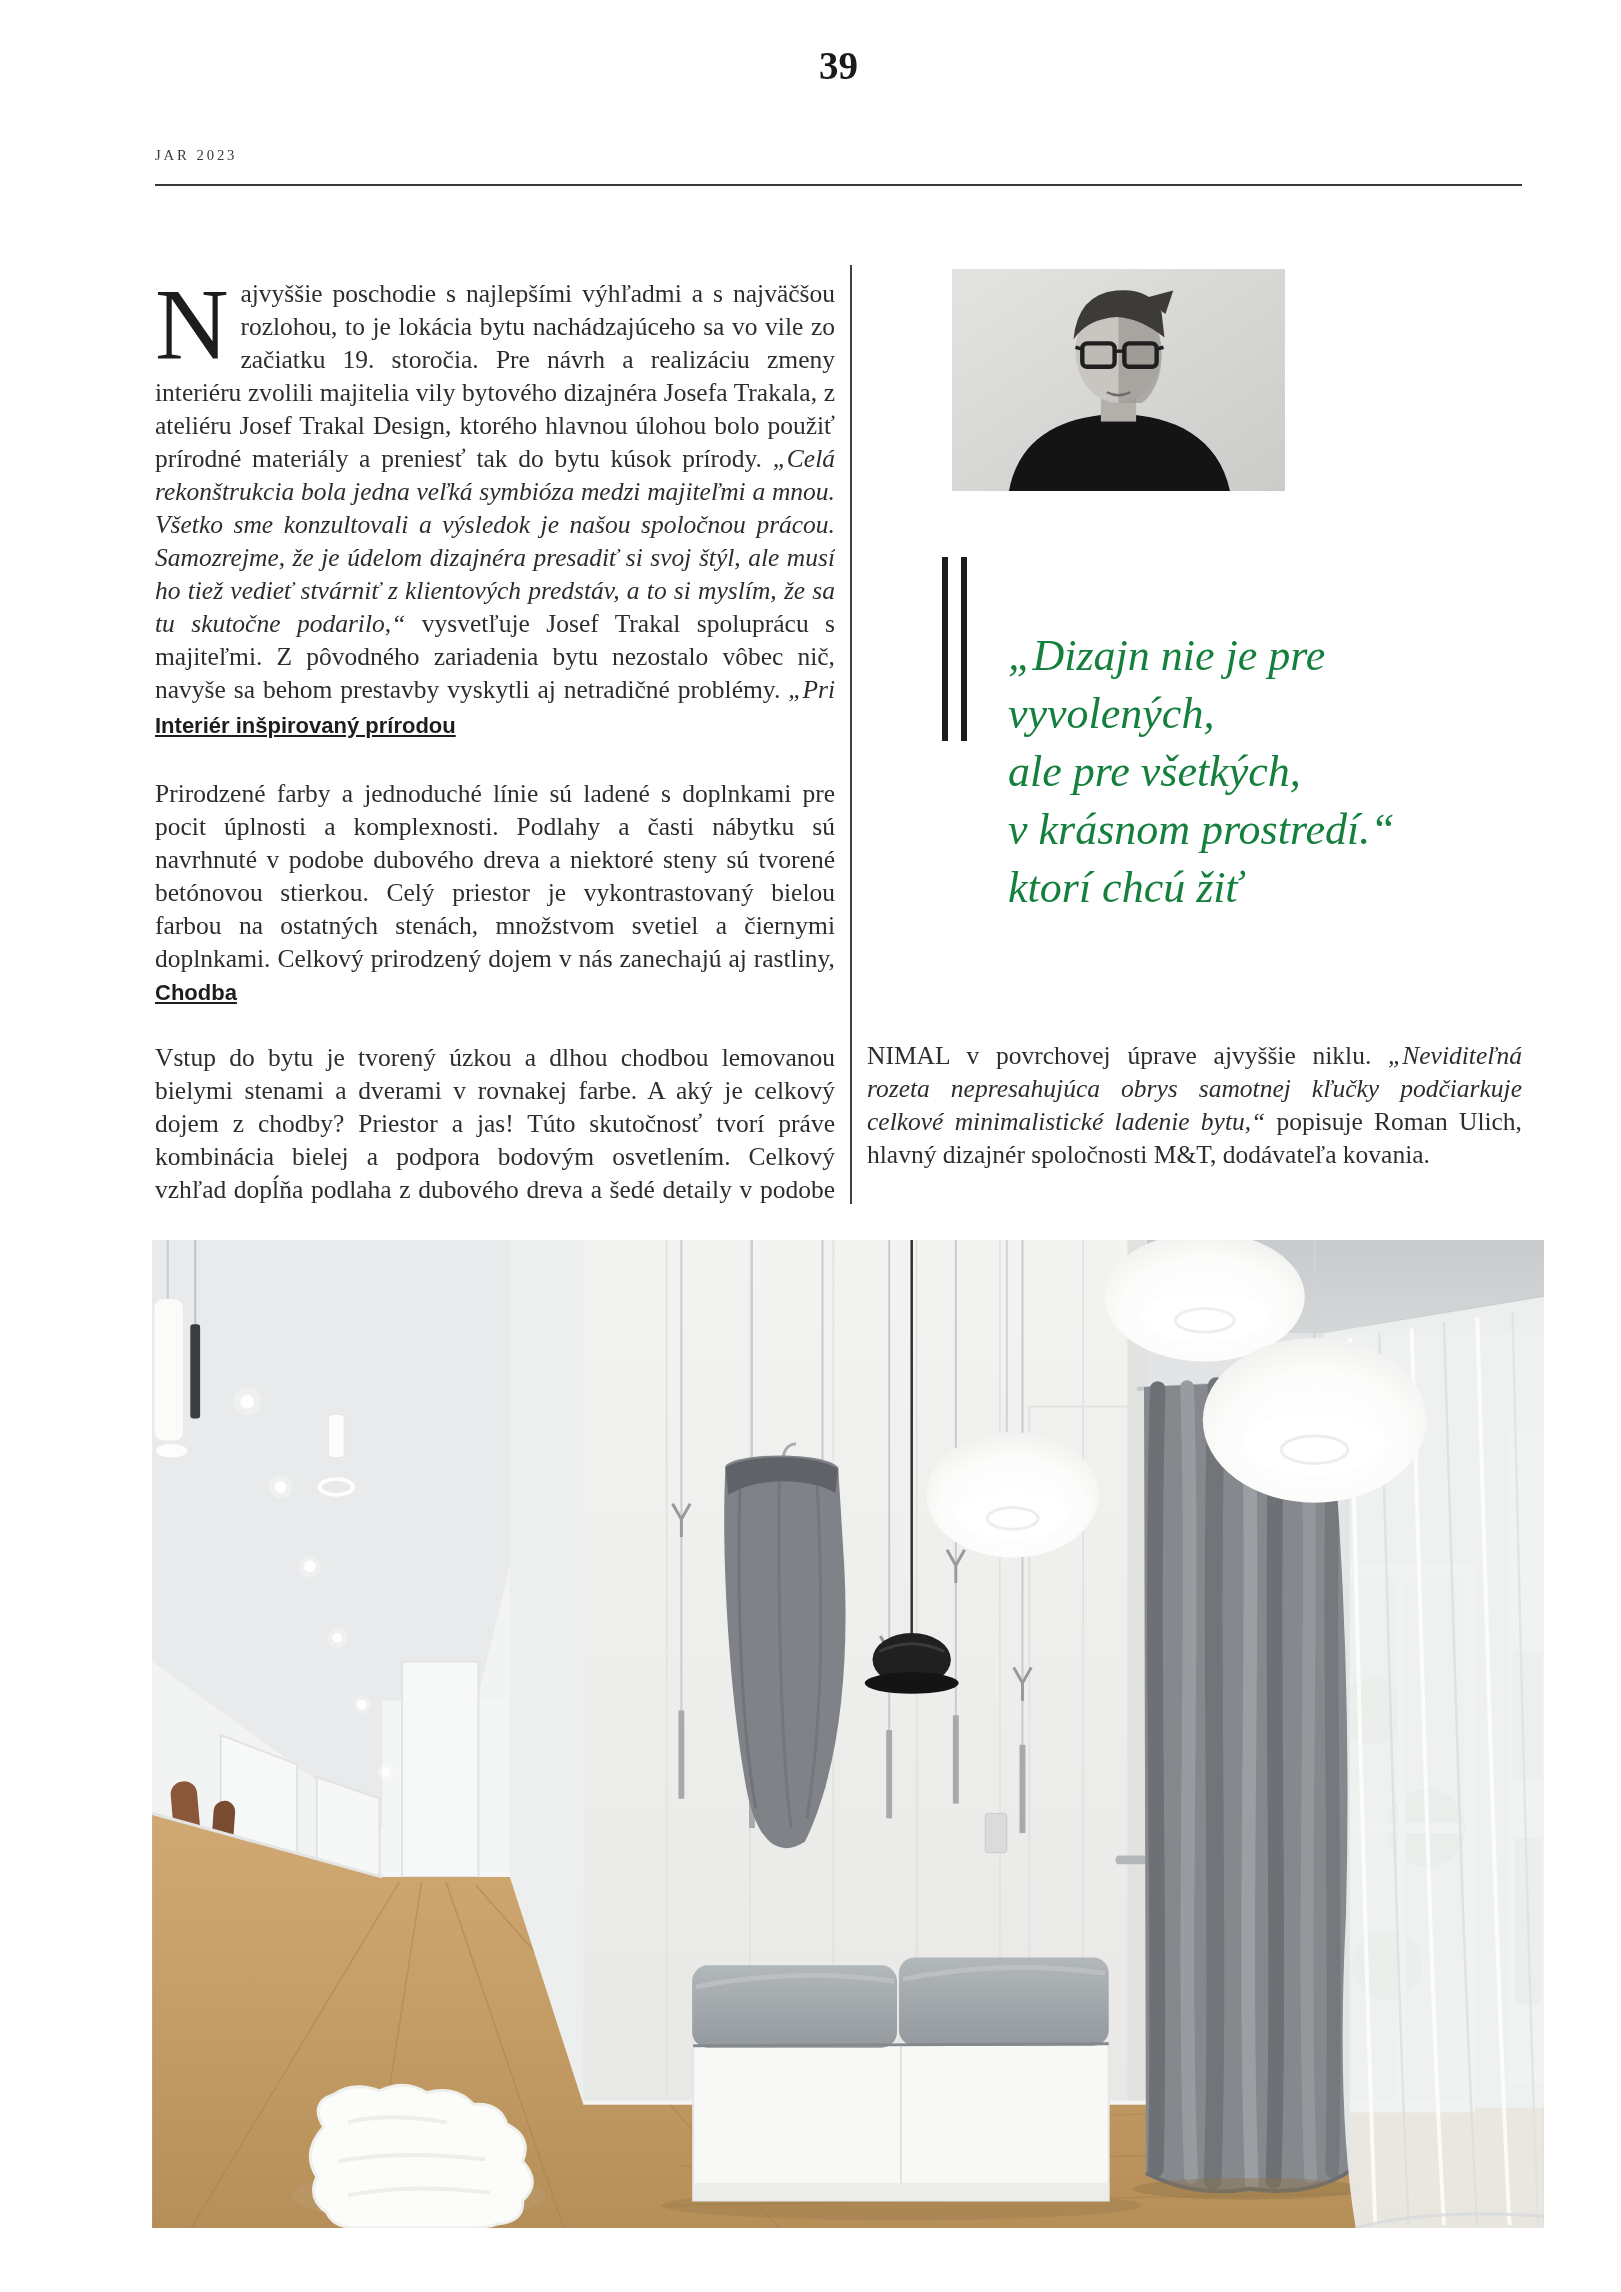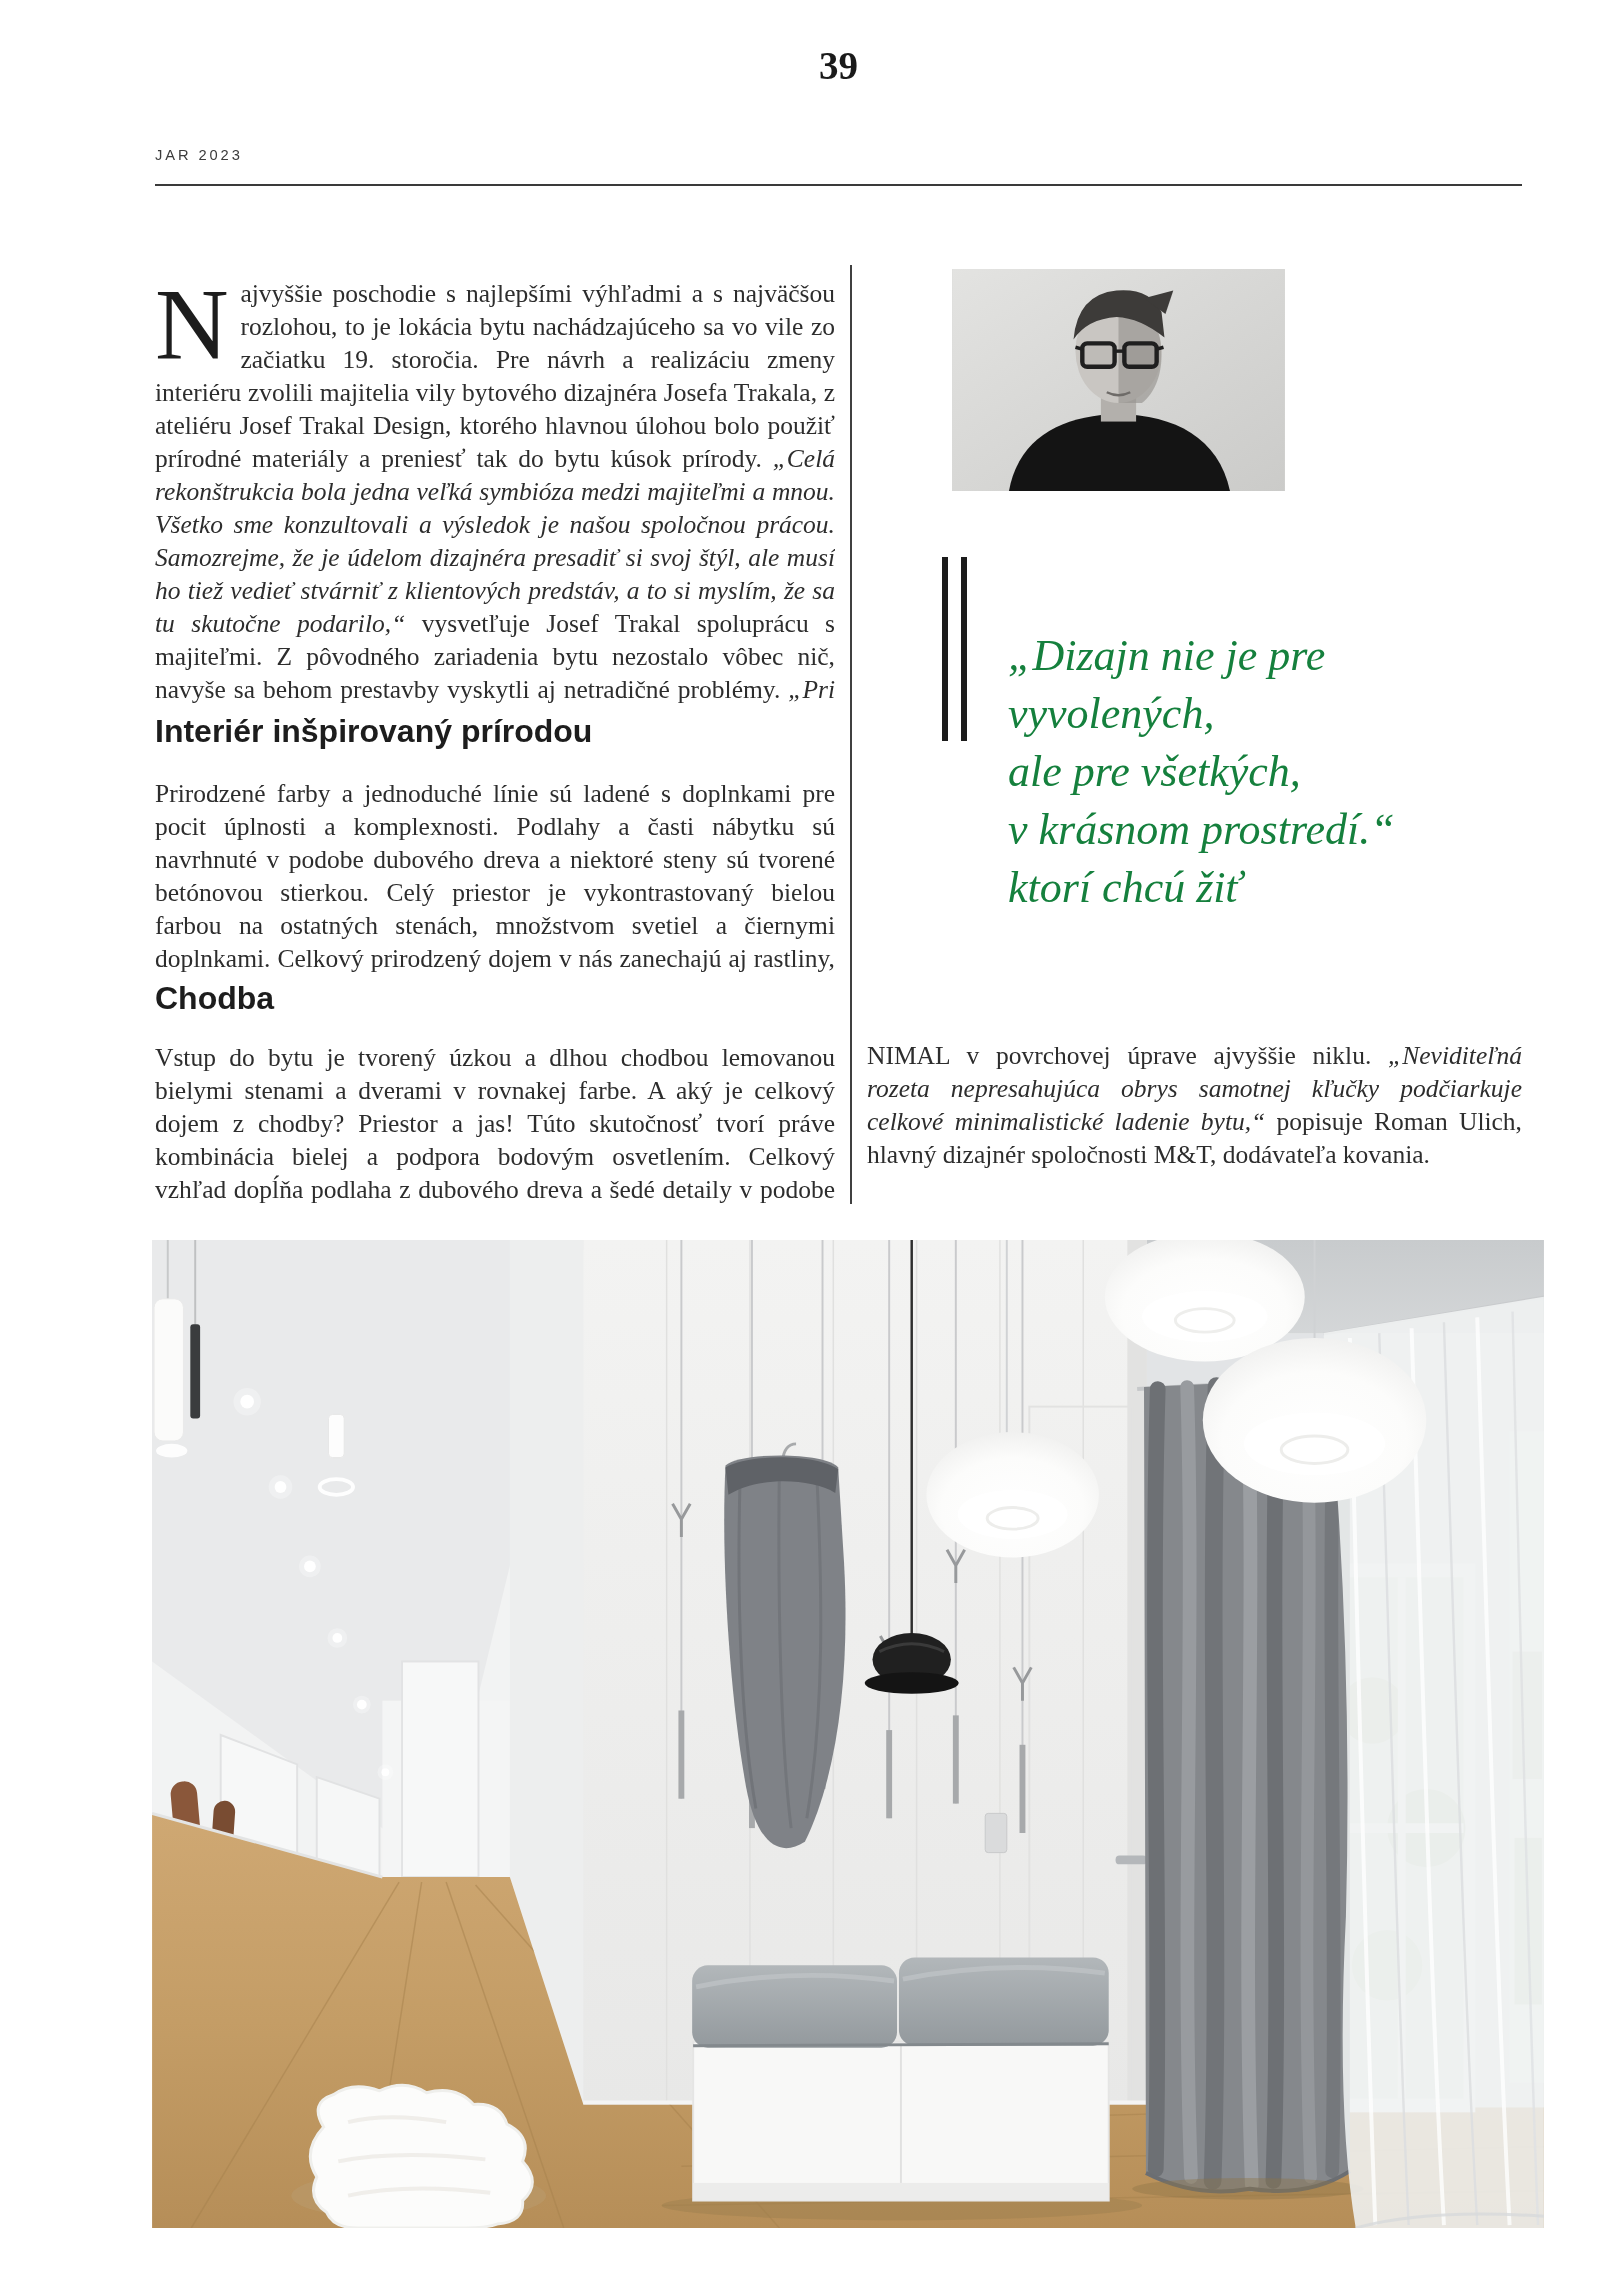--- a/index.html
+++ b/index.html
@@ -1,31 +1,31 @@
 <!DOCTYPE html>
 <html><head>
 <meta charset="utf-8">
 <style>
   html,body{margin:0;padding:0;background:#ffffff;}
   #page{position:relative;width:1621px;height:2293px;background:#ffffff;overflow:hidden;
         font-family:"Liberation Serif",serif;color:#2d2d2d;padding-left:20px;}
   .abs{position:absolute;}
   .page-number{left:155px;top:43px;width:1367px;text-align:center;
      font-family:"Liberation Serif",serif;font-weight:700;font-size:39px;color:#1a1a1a;letter-spacing:0px;}
-  .issue{left:155px;top:147px;font-family:Liberation Sans, sans-serif;font-size:14.7px;
+  .issue{left:155px;top:147px;font-family:Liberation Serif, serif;font-size:14.7px;
      letter-spacing:2.9px;color:#3b3b3b;}
   .top-rule{left:155px;top:184px;width:1367px;height:2px;background:#3a3a3a;}
   .col-rule{left:850px;top:265px;width:2px;height:939px;background:#404040;}
   .serifbody{font-family:"Liberation Serif",serif;font-size:25.5px;line-height:33px;
      text-align:justify;color:#2d2d2d;}
   .serifbody .it{font-style:italic;}
   .intro{left:155px;top:277px;width:680px;height:431px;overflow:hidden;}
   .dropcap{float:left;font-family:"Liberation Serif",serif;font-size:102px;line-height:84px;
      padding:5.9px 11.8px 0 0;color:#1d1d1d;}
-  .h-sans{font-family:"Liberation Sans",sans-serif;font-weight:700;font-size:32px;color:#1d1d1d;}
+  .h-sans{font-family:"Liberation Sans",sans-serif;font-weight:700;font-size:22px;color:#1d1d1d;text-decoration:underline;}
   .h-nature{left:155px;top:713px;}
   .p-nature{left:155px;top:777px;width:680px;height:202px;overflow:hidden;}
   .h-hall{left:155px;top:980px;}
   .p-hall{left:155px;top:1041px;width:680px;height:171px;overflow:hidden;}
   .p-right{left:867px;top:1039px;width:655px;height:139px;overflow:hidden;}
   .portrait{left:952px;top:269px;width:333px;height:222px;overflow:hidden;background:#d9d9d7;}
   .author{left:1309px;top:265px;width:235px;font-family:"Liberation Sans",sans-serif;
      font-size:18.6px;line-height:28px;color:#2f3133;}
   .author .lbl{font-weight:700;margin-bottom:3.9px;color:#1c1c1c;}
   .qbar{top:557px;width:5.9px;height:184px;background:#1c1c1c;}

